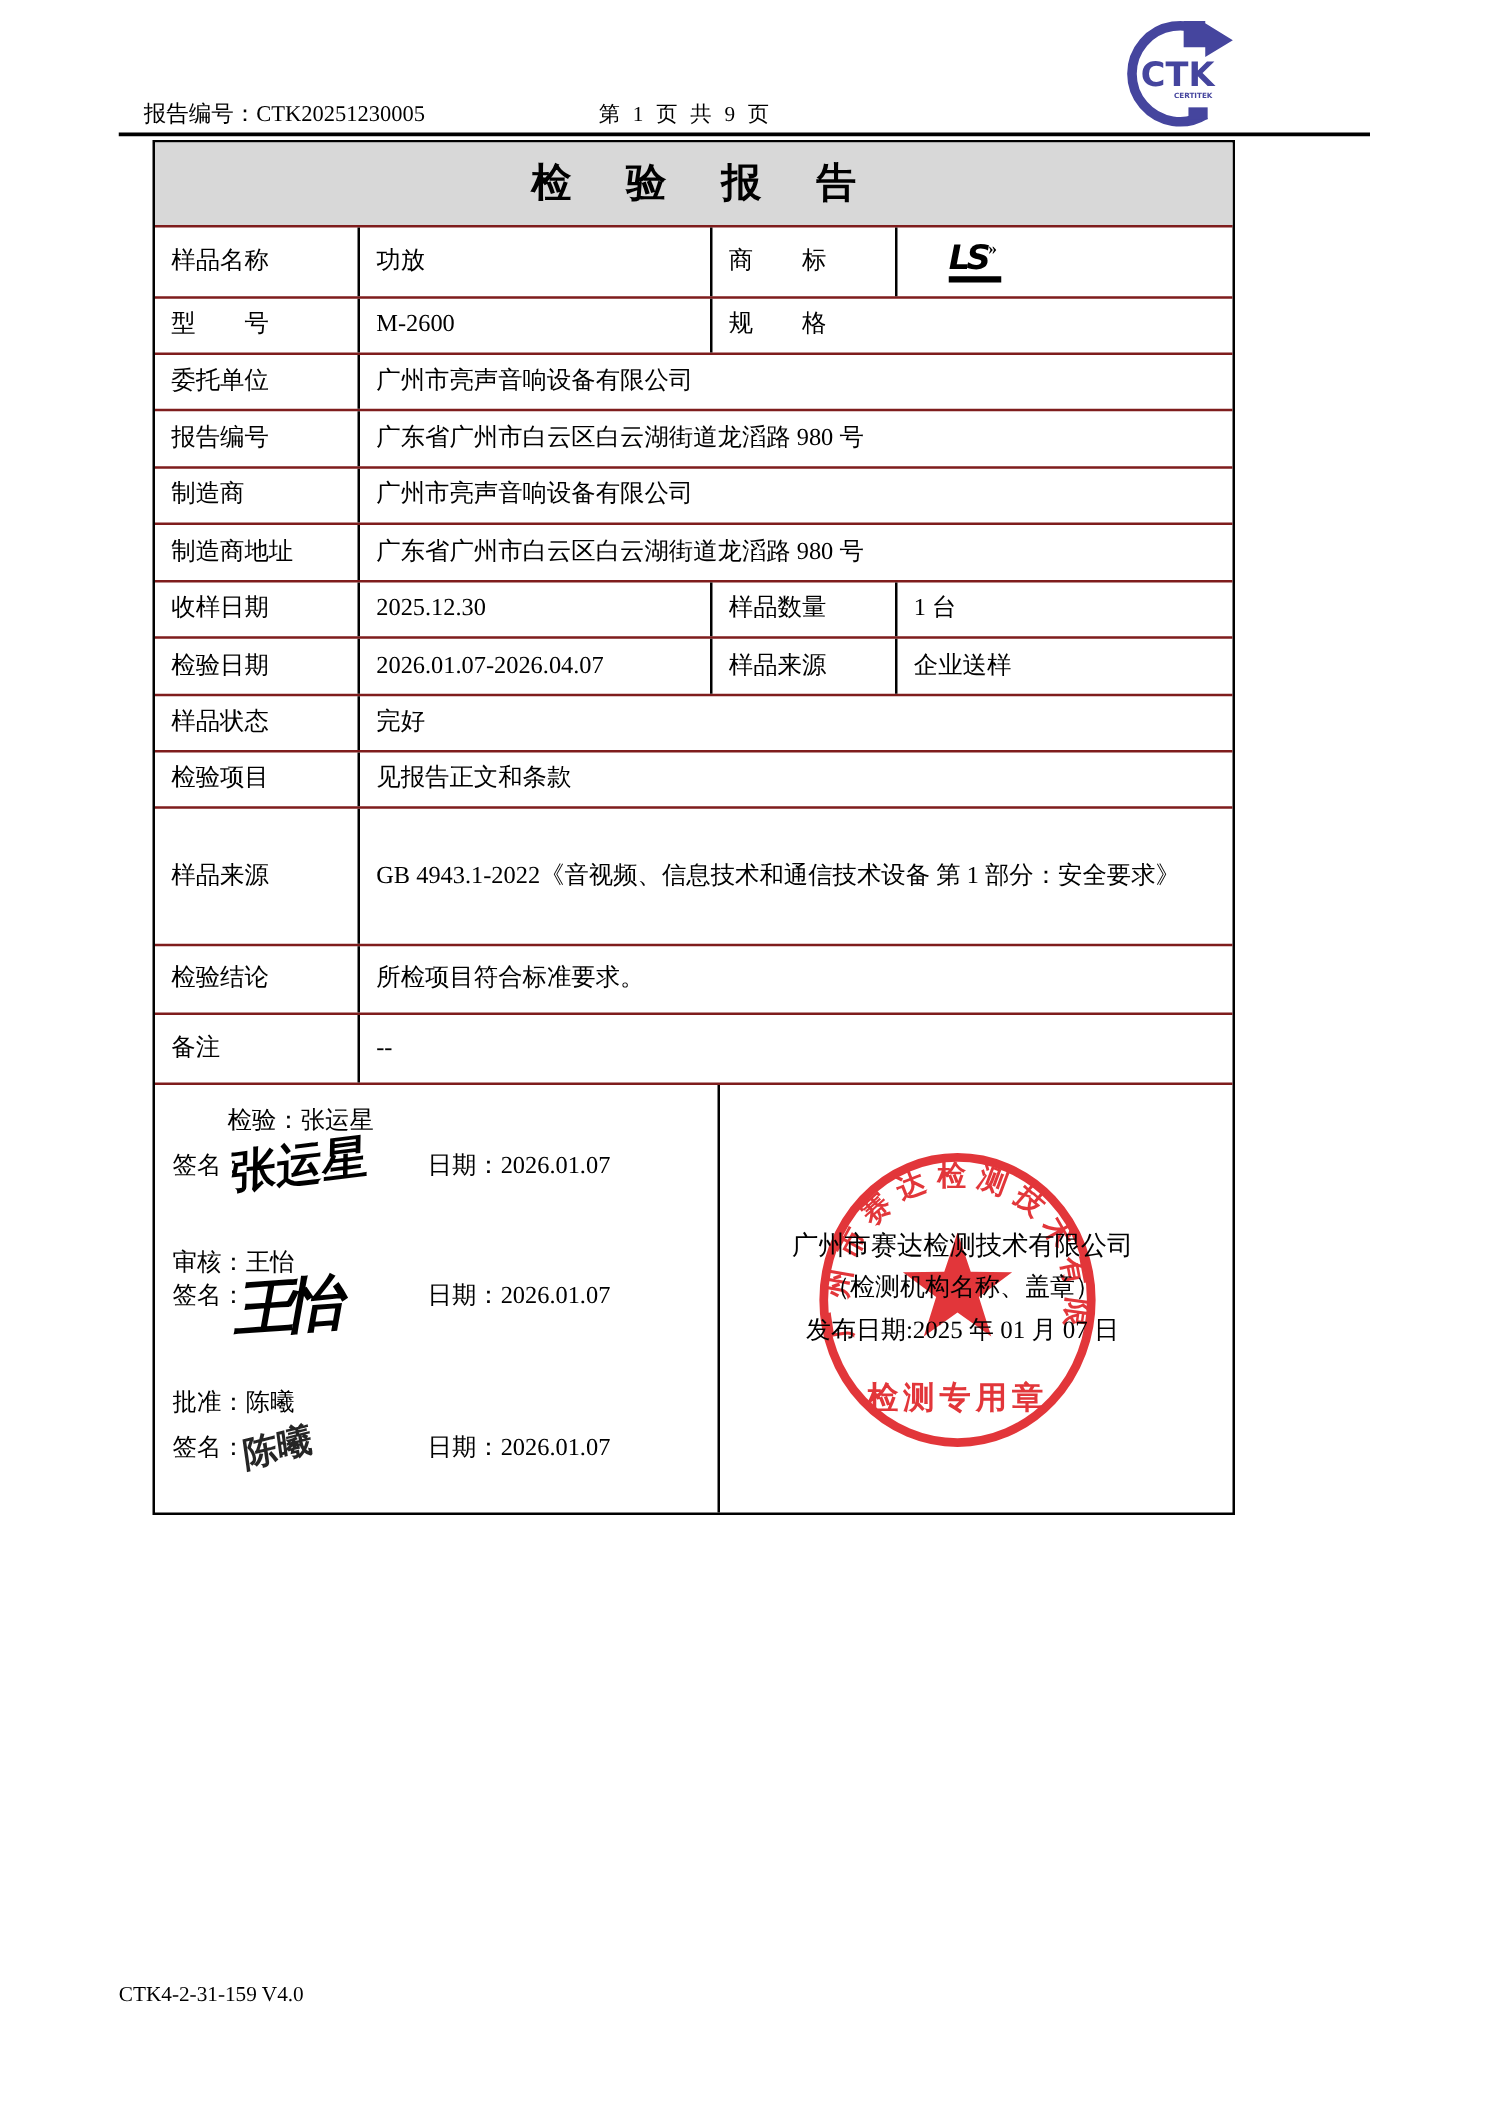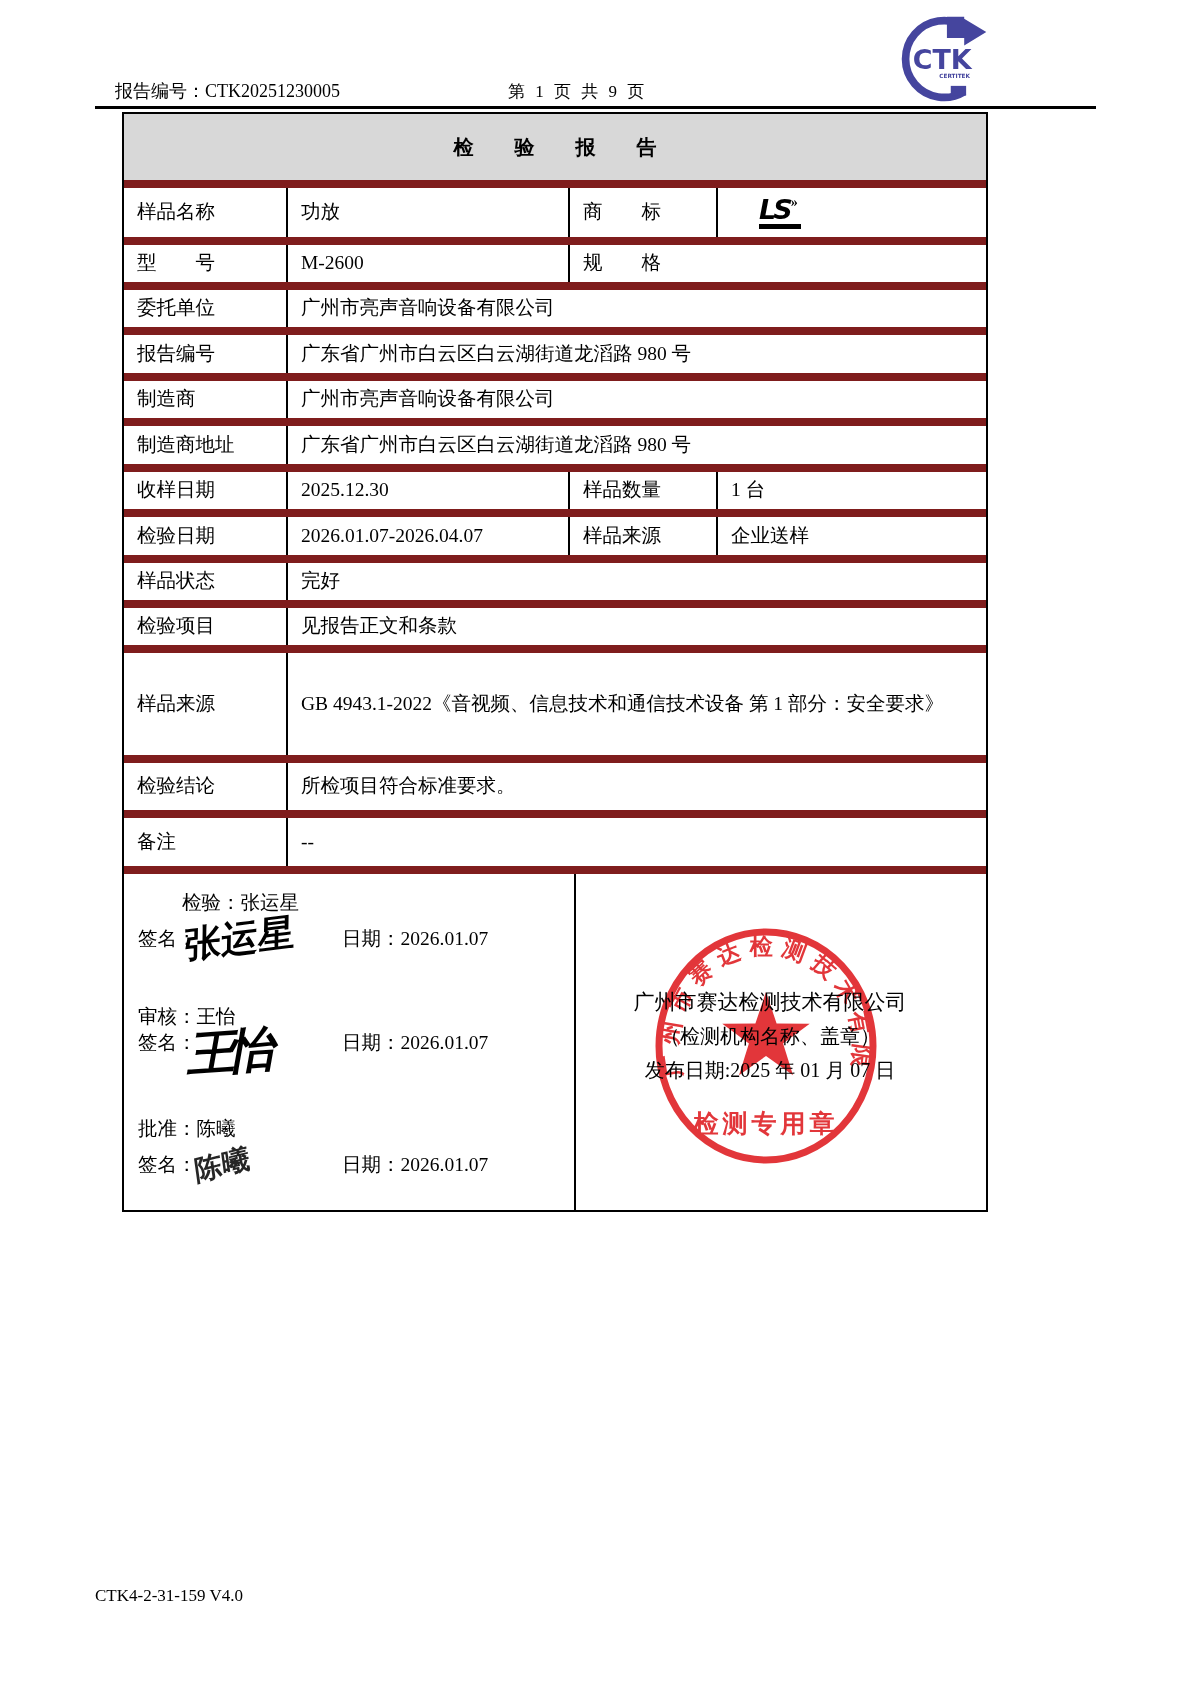--- a/index.html
+++ b/index.html
@@ -3,36 +3,36 @@
 <meta charset="utf-8">
 <style>
   * { margin:0; padding:0; box-sizing:border-box; }
   html,body { background:#ffffff; }
   .page {
     position:relative; width:1191px; height:1684px; background:#ffffff;
     font-family:"Liberation Serif","DejaVu Serif",serif; color:#000; overflow:hidden;
   }
   
   .hdr-report { position:absolute; left:115px; top:79px; font-size:18px; white-space:nowrap; }
-  .hdr-page   { position:absolute; left:508px; top:80px; font-size:17px; letter-spacing:3px; white-space:nowrap; }
+  .hdr-page   { position:absolute; left:479px; top:80px; font-size:17px; letter-spacing:3px; white-space:nowrap; }
   .hdr-rule   { position:absolute; left:95px; top:106px; width:1001px; height:3px; background:#000; }
   .ctk-logo   { position:absolute; left:897px; top:8px; width:96px; height:102px; }
   
   .doc { position:absolute; left:122px; top:112px; width:866px; border:2px solid #000; background:#fff; }
-  .row { display:flex; border-top:8px solid #7f1d1d; }
+  .row { display:flex; border-top:2px solid #7f1d1d; }
   .row.first { border-top:none; }
   .cell { display:flex; align-items:center; padding-left:13px; padding-right:6px; font-size:19.5px; line-height:1.35; }
   .cell + .cell { border-left:2px solid #000; }
   .w-label  { width:162px; }
   .w-v1     { width:282px; }
   .w-label2 { width:148px; }
   .w-v2     { width:270px; }
   .w-full   { width:700px; }
   .title-row { height:66px; background:#d8d8d8; display:flex; align-items:center; justify-content:center;
-               font-size:20px; font-weight:bold; letter-spacing:18px; text-indent:18px; }
+               font-size:32px; font-weight:bold; letter-spacing:18px; text-indent:18px; }
   .h57{height:57px}.h45{height:45px}.h46{height:46px}.h110{height:110px}.h55{height:55px}.h56{height:56px}.h344{height:344px}
   .wrap { line-height:2.1; padding-right:10px; }
   
   .ls-logo { display:inline-block; line-height:1;margin-left:28px; }
   .ls-text { font-weight:900; font-style:italic; font-size:27px; letter-spacing:-3px; font-family:"DejaVu Sans",sans-serif; }
   .ls-wave { font-weight:900; font-size:14px; vertical-align:top; margin-left:1px; }
   .ls-bar  { width:42px; height:5px; background:#000; margin-top:1px; }
   
   .sig-left  { width:450px; position:relative; padding:0; display:block; }
   .sig-right { width:412px; position:relative; border-left:2px solid #000; display:block; }

